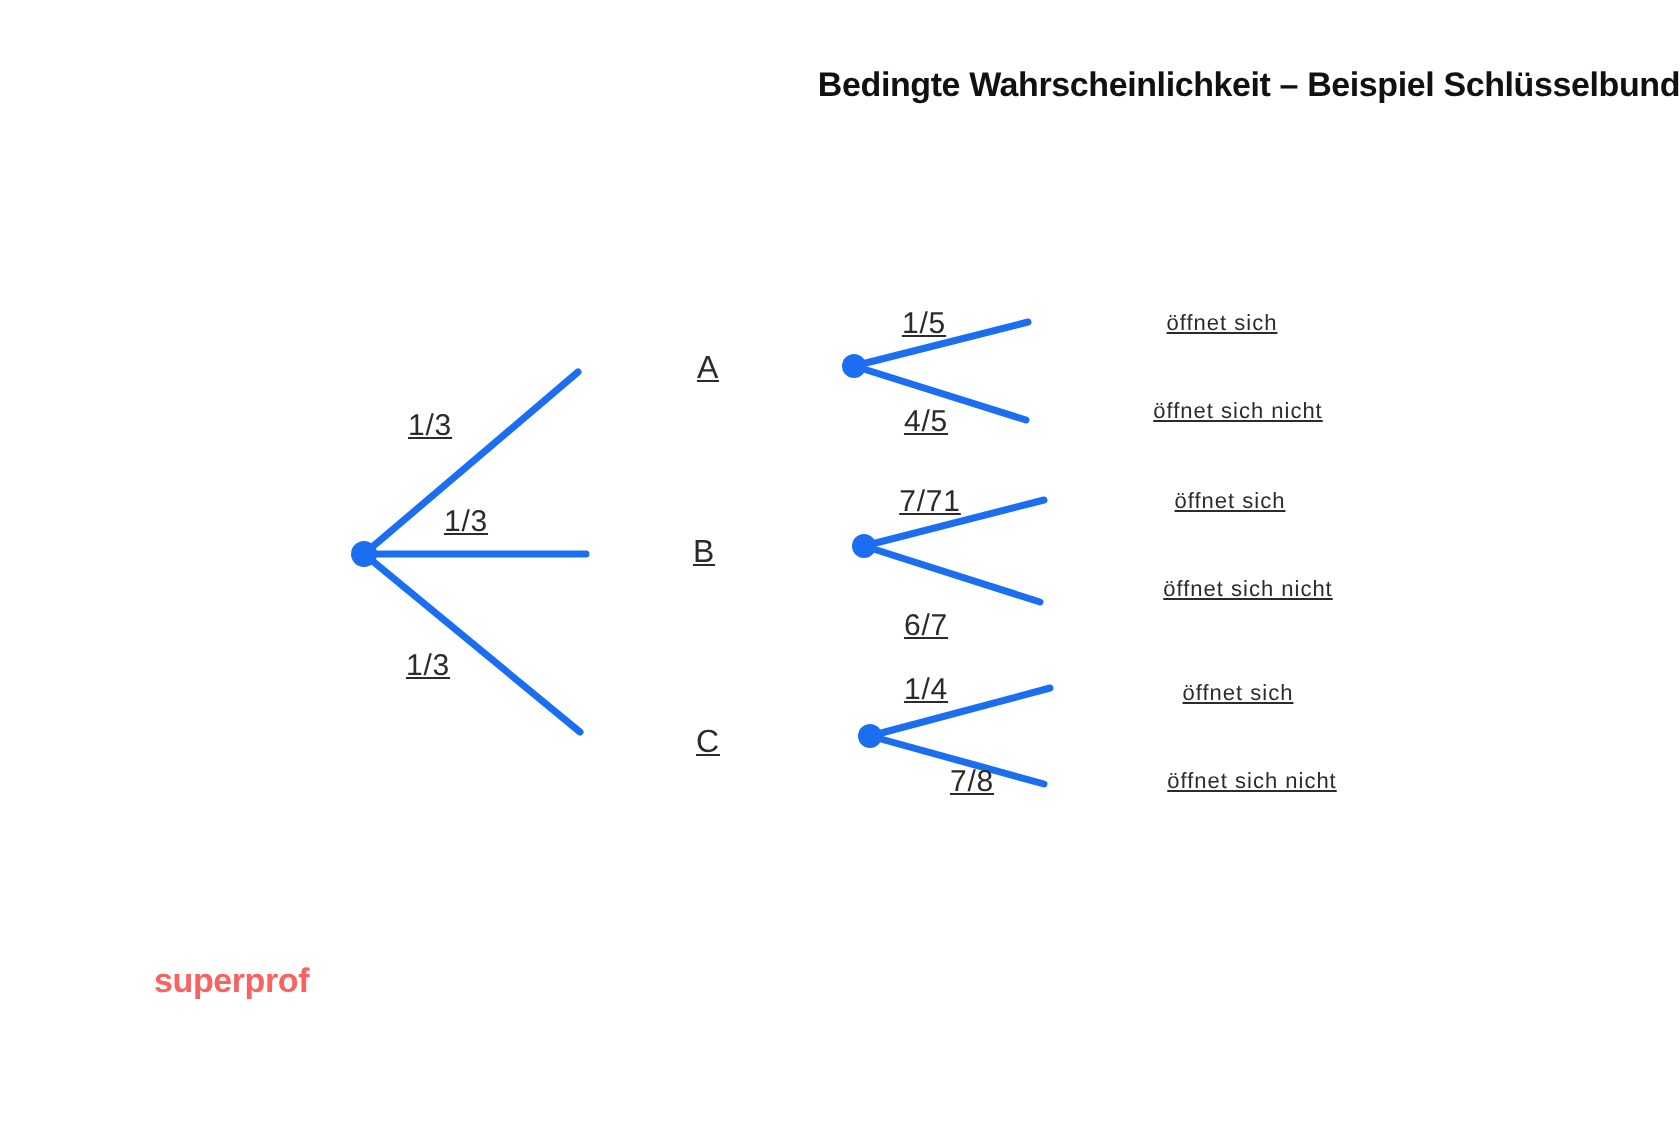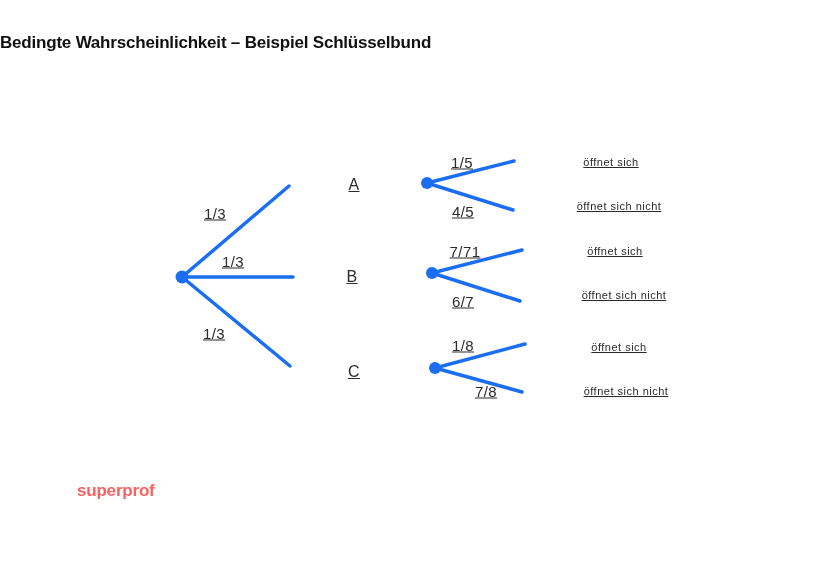--- a/index.html
+++ b/index.html
@@ -14,21 +14,21 @@
     width: 840px;
     height: 561px;
     background: #ffffff;
     overflow: hidden;
     font-family: "Liberation Sans", sans-serif;
   }
   .title {
     position: absolute;
     left: 0; top: 33px;
     width: 100%;
-    text-align: left;
+    text-align: right;
     font-size: 17px;
     font-weight: 700;
     letter-spacing: -0.2px;
     color: var(--title);
   }
   .tree-svg {
     position: absolute;
     left: 0; top: 0;
     width: 840px; height: 561px;
   }
@@ -90,22 +90,22 @@
   <div class="lbl" style="left:233px; top:261px;">1/3</div>
   <div class="lbl" style="left:214px; top:333px;">1/3</div>
 
   <div class="lbl node-letter" style="left:354px; top:185px;">A</div>
   <div class="lbl node-letter" style="left:352px; top:277px;">B</div>
   <div class="lbl node-letter" style="left:354px; top:372px;">C</div>
 
   <div class="lbl" style="left:462px; top:162px;">1/5</div>
   <div class="lbl" style="left:463px; top:211px;text-align:right;">4/5</div>
   <div class="lbl" style="left:465px; top:251px;">7/71</div>
-  <div class="lbl" style="left:463px; top:301px;">6/7</div>
-  <div class="lbl" style="left:463px; top:345px;">1/8</div>
+  <div class="lbl" style="left:463px; top:313px;">6/7</div>
+  <div class="lbl" style="left:463px; top:345px;">1/4</div>
   <div class="lbl" style="left:486px; top:391px;">7/8</div>
 
   <div class="lbl outcome" style="left:611px; top:162px;">öffnet sich</div>
   <div class="lbl outcome" style="left:619px; top:206px;">öffnet sich nicht</div>
   <div class="lbl outcome" style="left:615px; top:251px;">öffnet sich</div>
   <div class="lbl outcome" style="left:624px; top:295px;">öffnet sich nicht</div>
   <div class="lbl outcome" style="left:619px; top:347px;">öffnet sich</div>
   <div class="lbl outcome" style="left:626px; top:391px;">öffnet sich nicht</div>
 
   <div class="logo">superprof</div>

